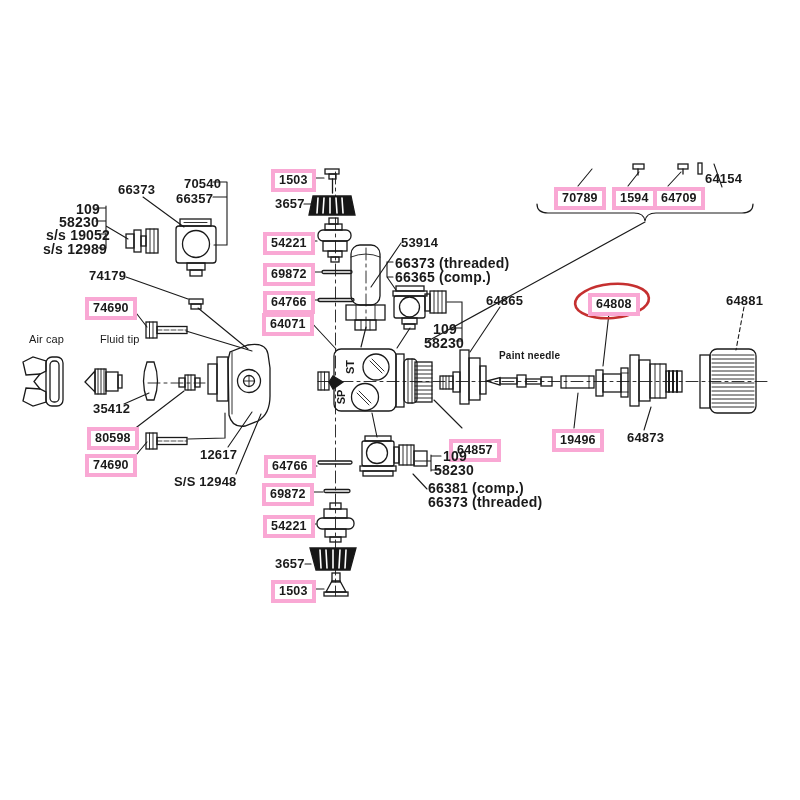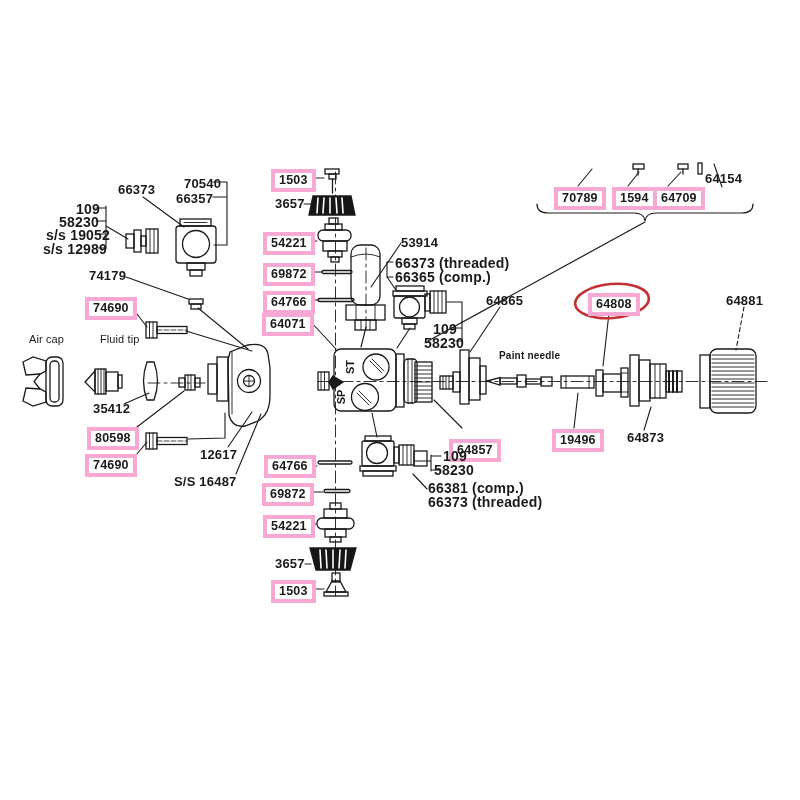--- a/index.html
+++ b/index.html
@@ -324,21 +324,21 @@
 <div class="lbl sub" style="left:43px;top:242px">s/s 12989</div>
 <div class="lbl" style="left:89px;top:269px">74179</div>
 <div class="lbl boxed" style="left:85px;top:297px">74690</div>
 
 <div class="lbl word" style="left:29px;top:332px">Air cap</div>
 <div class="lbl word" style="left:100px;top:332px">Fluid tip</div>
 <div class="lbl" style="left:93px;top:402px">35412</div>
 <div class="lbl boxed" style="left:87px;top:427px">80598</div>
 <div class="lbl boxed" style="left:85px;top:454px">74690</div>
 <div class="lbl" style="left:200px;top:448px">12617</div>
-<div class="lbl" style="left:174px;top:475px">S/S 16487</div>
+<div class="lbl" style="left:174px;top:475px">S/S 12948</div>
 
 <div class="lbl boxed" style="left:554px;top:187px">70789</div>
 <div class="lbl boxed" style="left:612px;top:187px">1594</div>
 <div class="lbl boxed" style="left:653px;top:187px">64709</div>
 <div class="lbl" style="left:705px;top:172px">64154</div>
 
 <div class="lbl" style="left:486px;top:294px">64865</div>
 <div class="lbl boxed" style="left:588px;top:293px">64808</div>
 <div class="lbl" style="left:726px;top:294px">64881</div>
 <div class="lbl tinyb" style="left:499px;top:349px">Paint needle</div>

